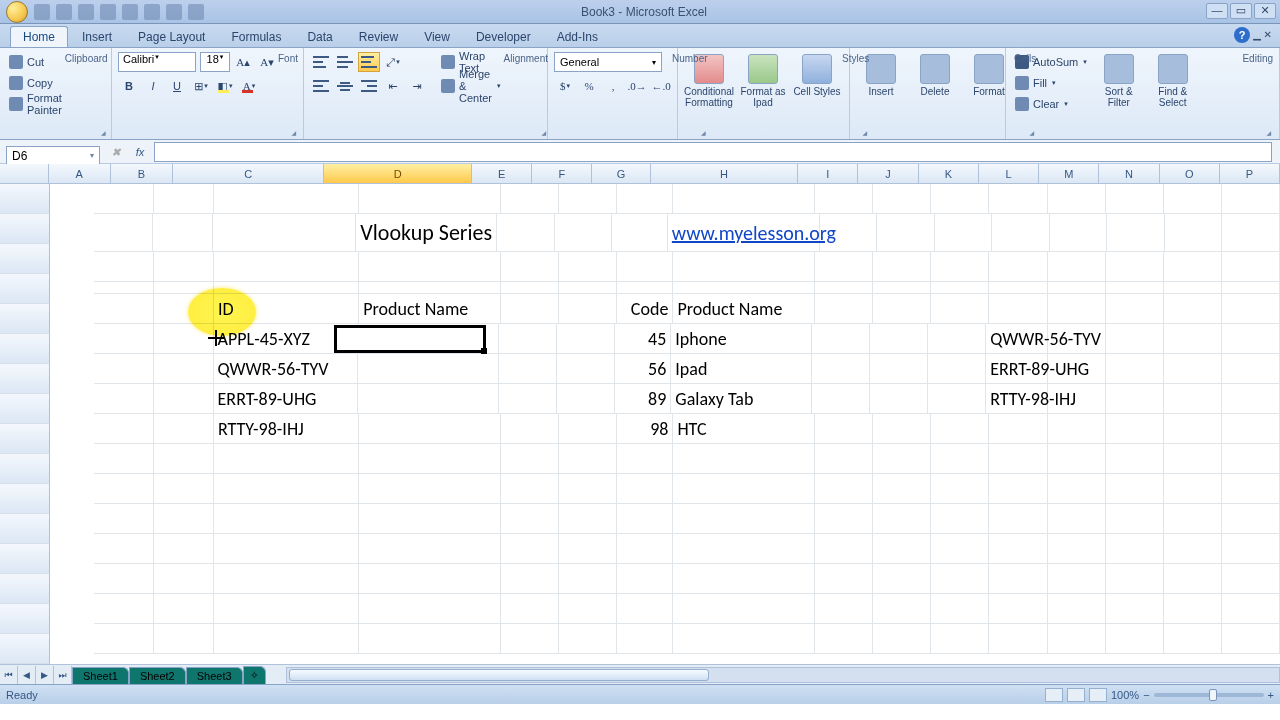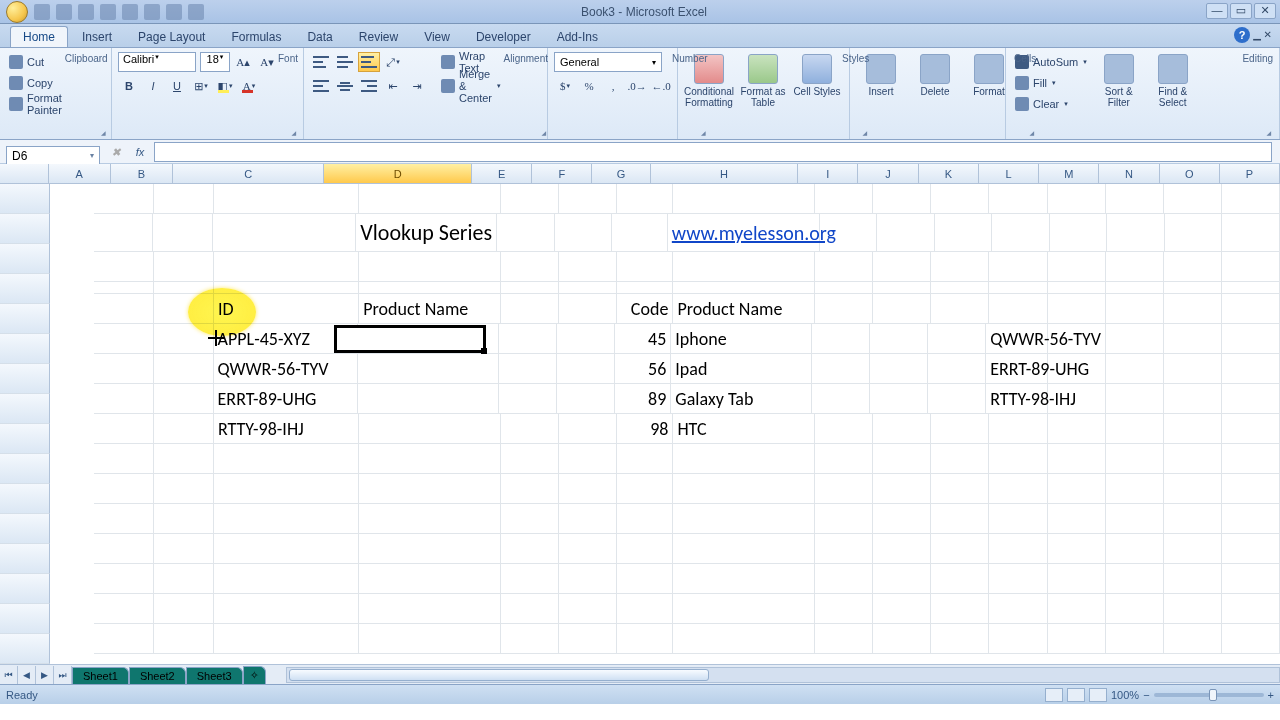--- a/index.html
+++ b/index.html
@@ -279,21 +279,21 @@
   </div>
 
   <div class="group" style="width:172px">
     <div class="group-body">
       <div class="bigbtn">
           <div class="bic cond"></div>
           <span>Conditional Formatting</span>
         </div>
       <div class="bigbtn">
           <div class="bic ft"></div>
-          <span>Format as Table</span>
+          <span>Format as Ipad</span>
         </div>
       <div class="bigbtn">
           <div class="bic cs"></div>
           <span>Cell Styles</span>
         </div>
     </div>
     <div class="group-label">Styles</div>
   </div>
 
   <div class="group" style="width:156px">

